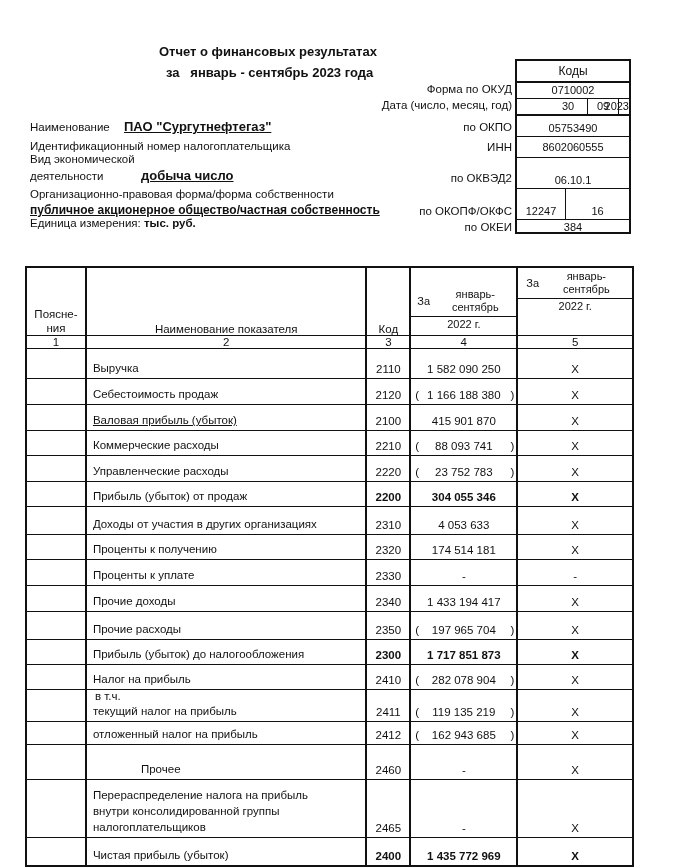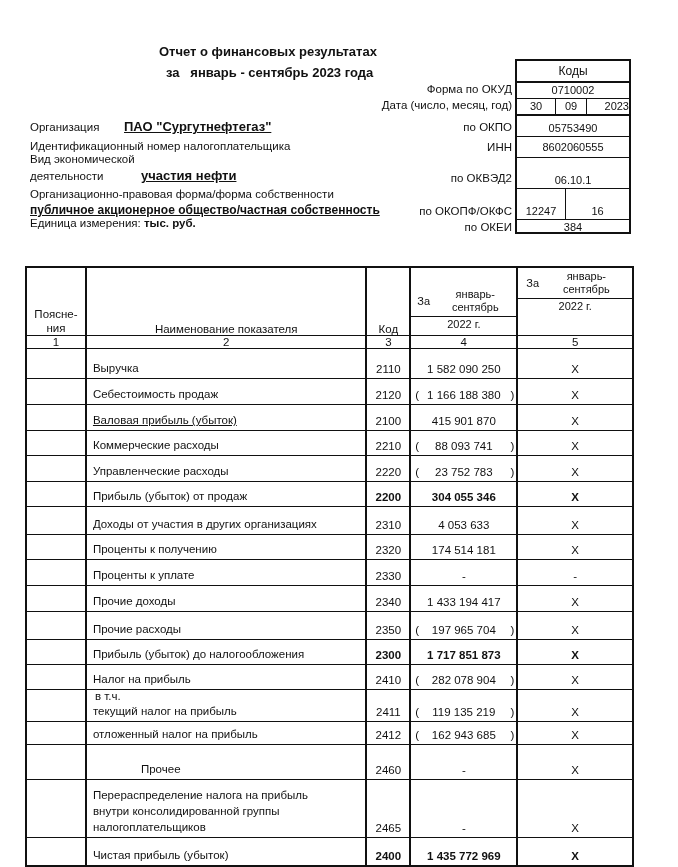--- a/index.html
+++ b/index.html
@@ -6,21 +6,21 @@
   body { width: 678px; height: 867px; position: relative; overflow: hidden;
          font-family: "Liberation Sans", sans-serif; color: #111; font-size: 11.5px; }
   .abs { position: absolute; white-space: nowrap; }
   .title { font-weight: bold; font-size: 13px; }
   .u { text-decoration: underline; font-weight: bold; font-size: 13px; }
   .r { text-align: right; }
   
   .codes { position: absolute; left: 515px; top: 59px; width: 116px; height: 175px;
            border: 2px solid #111; box-sizing: border-box; }
   .cb { position: absolute; left: 0; right: 0; border-bottom: 1px solid #111; text-align: center; font-size: 11px; }
-  .cbs { position: absolute; border-right: 1px solid #111; top: 0; bottom: 0; }
+  .cbs { position: absolute; border-right: 1px solid #111; top: 0; bottom: 0; margin-left: 32px; }
   
   table.main { position: absolute; left: 25px; top: 266px; width: 609px; border-collapse: collapse;
                border: 2px solid #111; table-layout: fixed; }
   table.main td { border: 1px solid #111; padding: 0 4px; font-size: 11.5px; vertical-align: bottom; }
   .c1 { width: 56px; }
   .c2 { width: 262px; }
   .c3 { width: 41px; }
   .c4 { width: 100px; }
   .c5 { width: 108px; }
   .hdr td { vertical-align: middle; text-align: center; }
@@ -57,26 +57,26 @@
   <div class="cb" style="top:55px; height:20px; line-height:24px;">05753490</div>
   <div class="cb" style="top:76px; height:20px; line-height:20px;">8602060555</div>
   <div class="cb" style="top:97px; height:30px; line-height:44px;">06.10.1</div>
   <div class="cb" style="top:128px; height:30px;">
     <span style="position:absolute; left:0; width:48px; top:0; bottom:0; border-right:1px solid #111; line-height:44px; text-align:center;">12247</span>
     <span style="position:absolute; left:49px; right:0; line-height:44px; text-align:center;">16</span>
   </div>
   <div class="cb" style="top:159px; height:14px; line-height:14px; border-bottom:none;">384</div>
 </div>
 
-<div class="abs" style="left:30px; top:121px;">Организация</div>
+<div class="abs" style="left:30px; top:121px;">Наименование</div>
 <div class="abs u" style="left:124px; top:119px;">ПАО "Сургутнефтегаз"</div>
 <div class="abs" style="left:30px; top:140px;">Идентификационный номер налогоплательщика</div>
 <div class="abs" style="left:30px; top:153px;">Вид экономической</div>
 <div class="abs" style="left:30px; top:170px;">деятельности</div>
-<div class="abs u" style="left:141px; top:168px; padding-right:6px;">участия нефти</div>
+<div class="abs u" style="left:141px; top:168px; padding-right:6px;">добыча число</div>
 <div class="abs" style="left:30px; top:188px;">Организационно-правовая форма/форма собственности</div>
 <div class="abs u" style="left:30px; top:203px; font-size:12px; padding-right:12px;">публичное акционерное общество/частная собственность</div>
 <div class="abs" style="left:30px; top:217px;">
   <span>Единица измерения:</span>
   <b>тыс. руб.</b>
 </div>
 
 <table class="main">
   <colgroup>
       <col class="c1">

